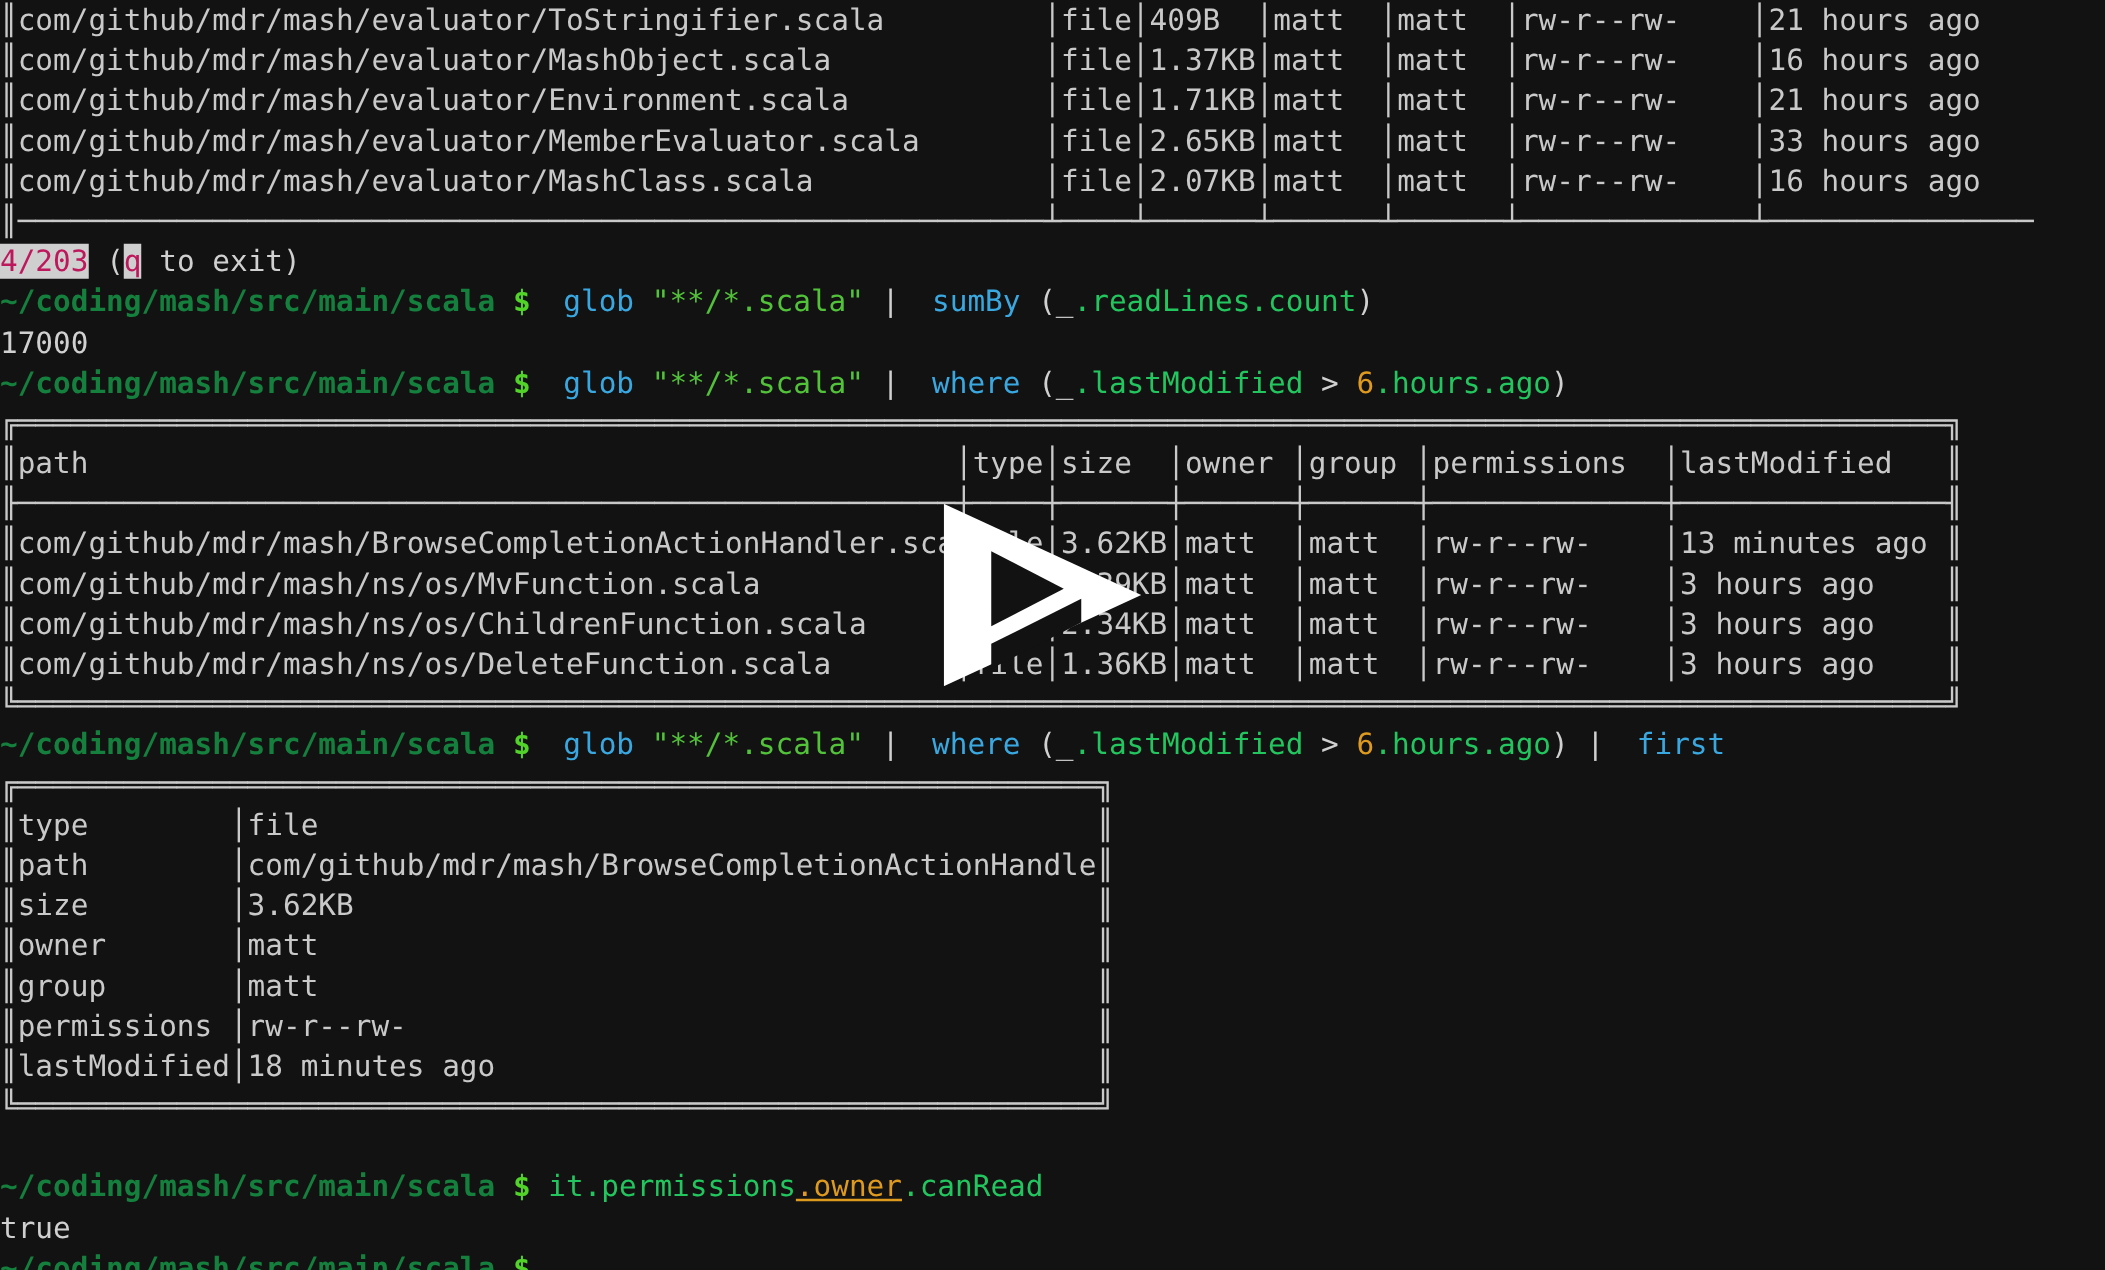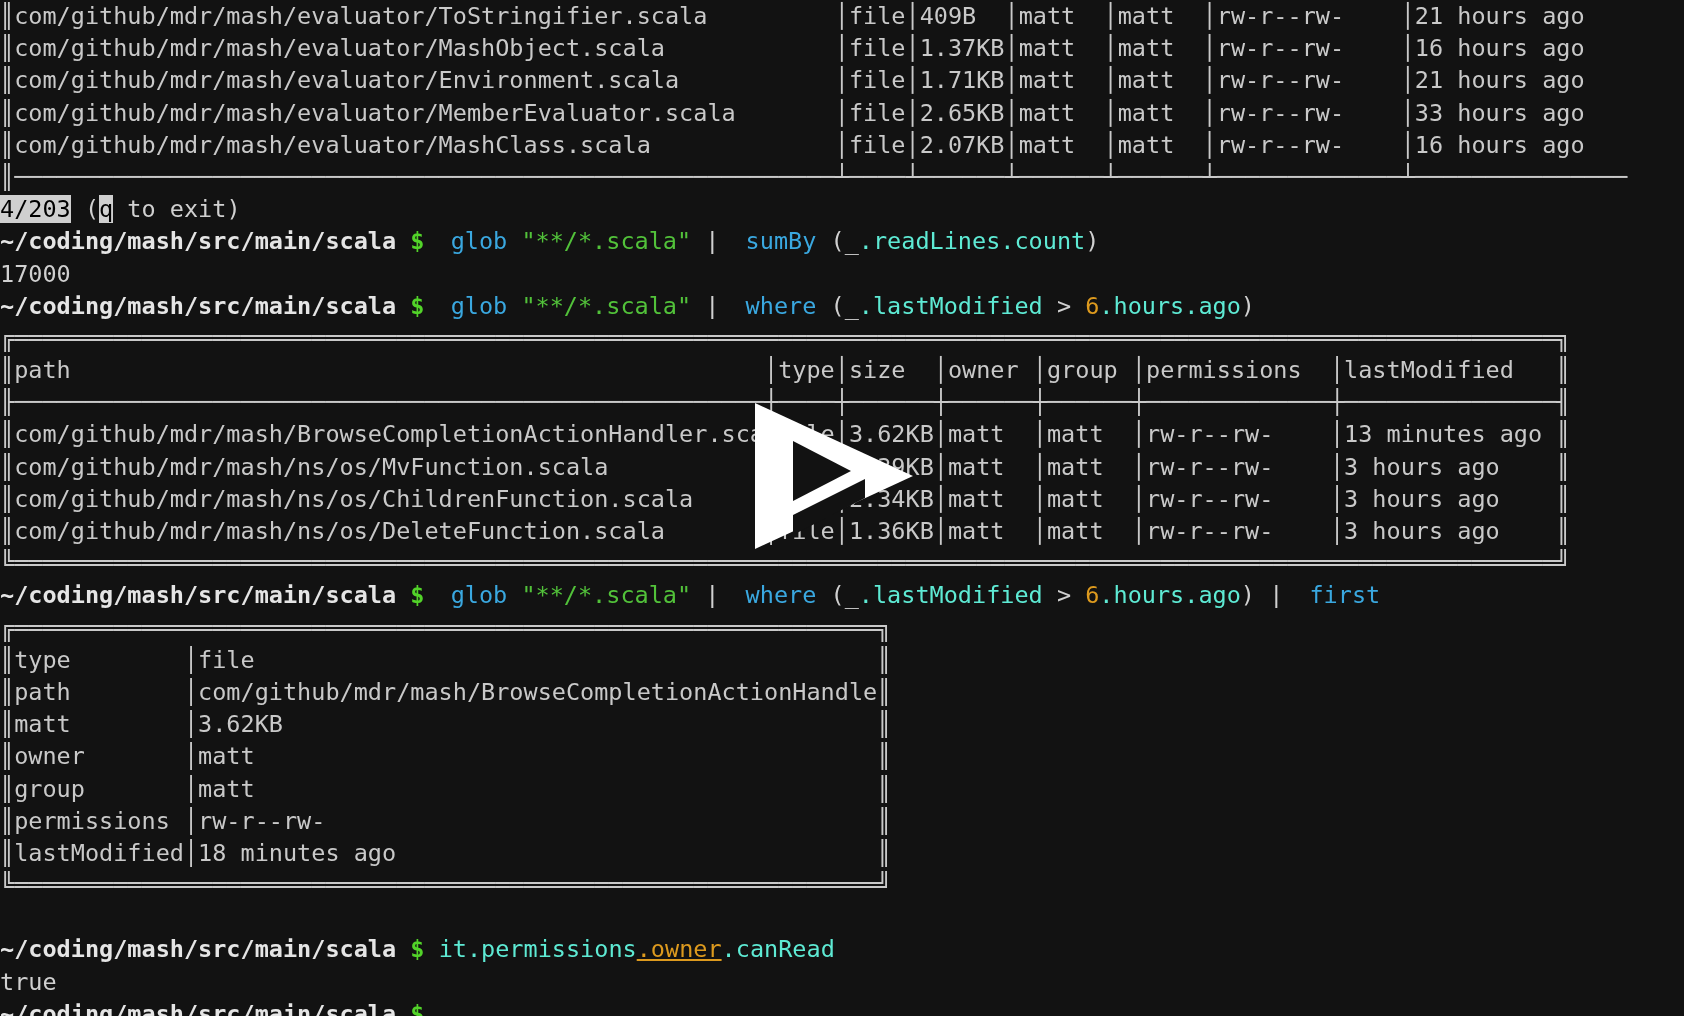--- a/index.html
+++ b/index.html
@@ -25,31 +25,31 @@
     padding: 0;
     box-sizing: border-box;
   }
   .row {
     white-space: pre;
     height: 32.2px;
     display: block;
   }
   
   .c-default { color: #d0d0d0; }
-  .c-prompt  { color: #e5e5e5; font-weight: bold; }
+  .c-prompt  { color: #15803d; font-weight: bold; }
   .c-dollar  { color: #52d329; font-weight: bold; }
   .c-fn      { color: #3aa8e0; margin-left: 12px; }
   .c-str     { color: #52c23a; }
   .c-num     { color: #dd9a1e; }
-  .c-member  { color: #5eead4; }
+  .c-member  { color: #22c55e; }
   .c-field   { color: #dd9a1e; text-decoration: underline; }
   .c-pipe    { color: #d0d0d0; }
   .inv {
     background: #cfcfcf;
-    color: #000000;
+    color: #be185d;
   }
 
   
   .tbl {
     white-space: pre;
     color: #c9c9c9;
   }
 
   
   .watermark {
@@ -94,21 +94,21 @@
     <div class="row tbl"><span>║com/github/mdr/mash/ns/os/DeleteFunction.scala       │file│1.36KB│matt  │matt  │rw-r--rw-    │3 hours ago    ║</span></div>
     <div class="row tbl"><span>╚═════════════════════════════════════════════════════════════════════════════════════════════════════════════╝</span></div>
   </div>
 
   <div class="row"><span class="c-prompt">~/coding/mash/src/main/scala</span><span class="c-default"> </span><span class="c-dollar">$</span><span class="c-default"> </span><span class="c-fn">glob</span><span class="c-default"> </span><span class="c-str">"**/*.scala"</span><span class="c-pipe"> | </span><span class="c-fn">where</span><span class="c-default"> (</span><span class="c-default">_</span><span class="c-member">.lastModified</span><span class="c-default"> &gt; </span><span class="c-num">6</span><span class="c-member">.hours</span><span class="c-member">.ago</span><span class="c-default">)</span><span class="c-pipe"> | </span><span class="c-fn">first</span></div>
 
   <div>
     <div class="row tbl"><span>╔═════════════════════════════════════════════════════════════╗</span></div>
     <div class="row tbl"><span>║type        │file                                            ║</span></div>
     <div class="row tbl"><span>║path        │com/github/mdr/mash/BrowseCompletionActionHandle║</span></div>
-    <div class="row tbl"><span>║matt        │3.62KB                                          ║</span></div>
+    <div class="row tbl"><span>║size        │3.62KB                                          ║</span></div>
     <div class="row tbl"><span>║owner       │matt                                            ║</span></div>
     <div class="row tbl"><span>║group       │matt                                            ║</span></div>
     <div class="row tbl"><span>║permissions │rw-r--rw-                                       ║</span></div>
     <div class="row tbl"><span>║lastModified│18 minutes ago                                  ║</span></div>
     <div class="row tbl"><span>╚═════════════════════════════════════════════════════════════╝</span></div>
   </div>
 
   <div class="row">&nbsp;</div>
 
   <div class="row"><span class="c-prompt">~/coding/mash/src/main/scala</span><span class="c-default"> </span><span class="c-dollar">$</span><span class="c-default"> </span><span class="c-member">it</span><span class="c-member">.permissions</span><span class="c-field">.owner</span><span class="c-member">.canRead</span></div>

